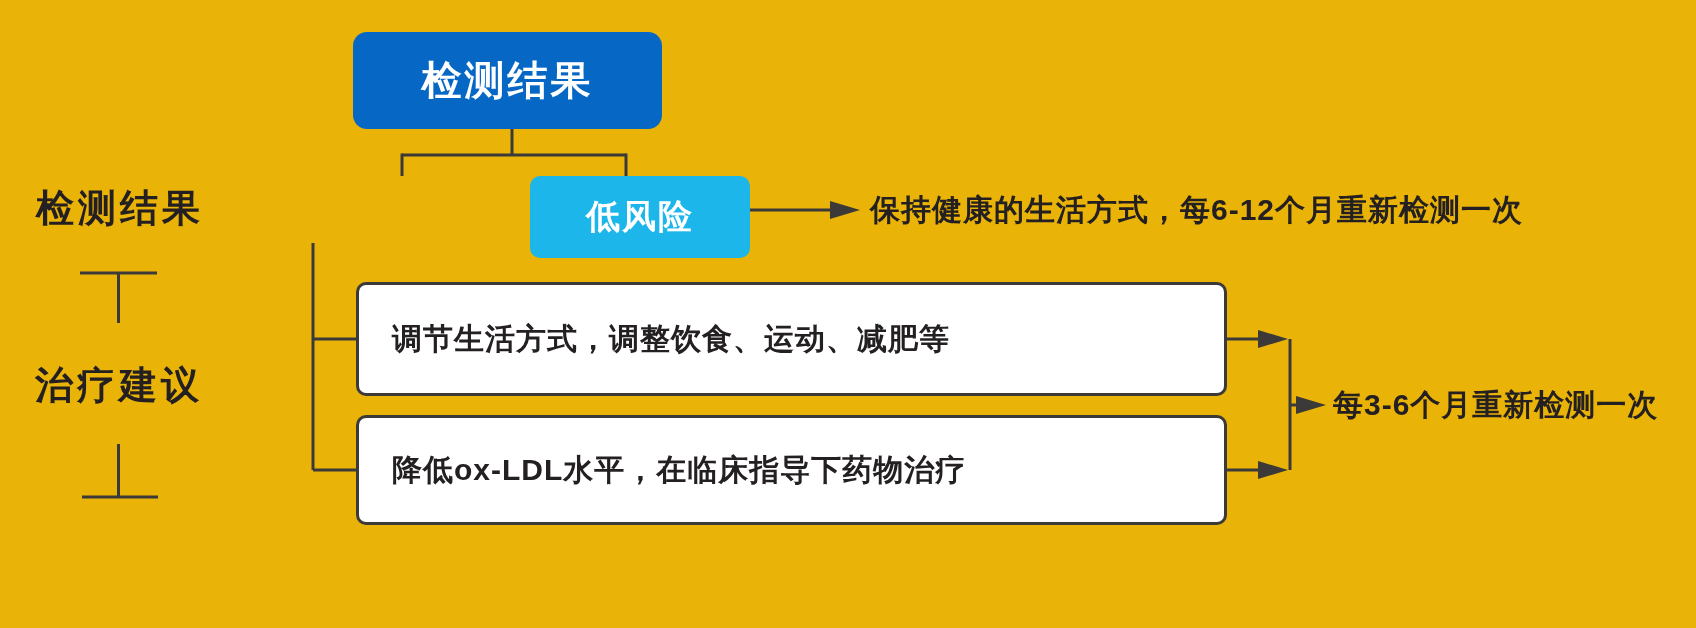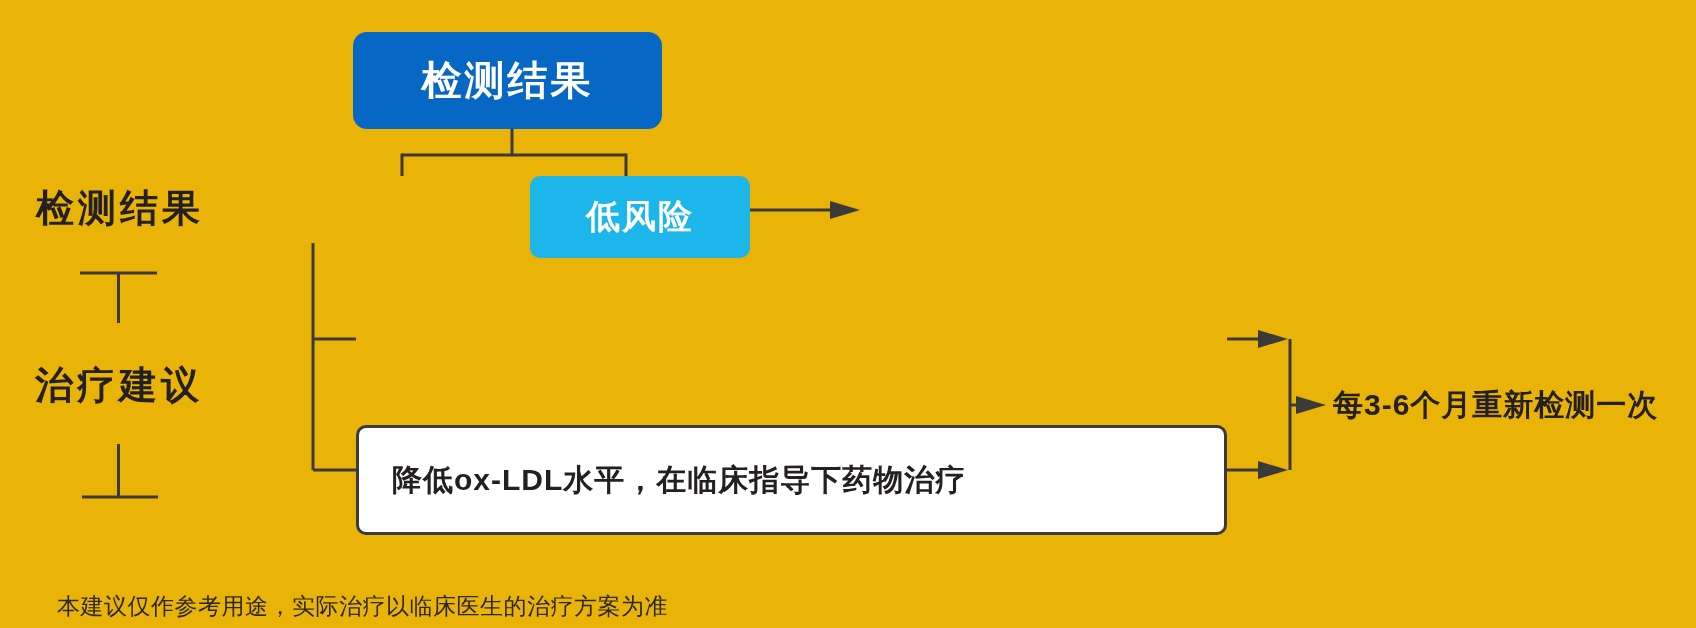--- a/index.html
+++ b/index.html
@@ -73,21 +73,21 @@
     box-sizing: border-box;
     display: flex;
     align-items: center;
     padding-left: 33px;
     font-size: 30px;
     font-weight: 700;
     color: var(--text-dark, #242021);
     letter-spacing: 1px;
   }
   .tbox-1 { top: 282px; height: 114px; }
-  .tbox-2 { top: 425px; height: 110px; }
+  .tbox-2 { top: 415px; height: 110px; }
   .side-label {
     position: absolute;
     font-size: 38px;
     font-weight: 700;
     letter-spacing: 4px;
     color: var(--text-dark, #242021);
     transform: translateY(-50%);
     white-space: nowrap;
   }
   .side-label-results  { left: 36px; top: 208px; }
@@ -163,21 +163,24 @@
     <span>检测结果</span>
   </div>
 
   <div class="node node-low">
     <span>低风险</span>
   </div>
 
   <div class="side-label side-label-results">检测结果</div>
   <div class="side-label side-label-treatment">治疗建议</div>
 
+  <div class="tbox tbox-1">
+    <span>调节生活方式，调整饮食、运动、减肥等</span>
+  </div>
   <div class="tbox tbox-2">
     <span>降低ox-LDL水平，在临床指导下药物治疗</span>
   </div>
 
+  <div class="annotation annotation-low">保持健康的生活方式，每6-12个月重新检测一次</div>
   <div class="annotation annotation-high">每3-6个月重新检测一次</div>
 
-  <div class="disclaimer">本建议仅作参考用途，实际治疗以临床医生的治疗方案为准</div>
 
 </div>
 
 </body></html>

